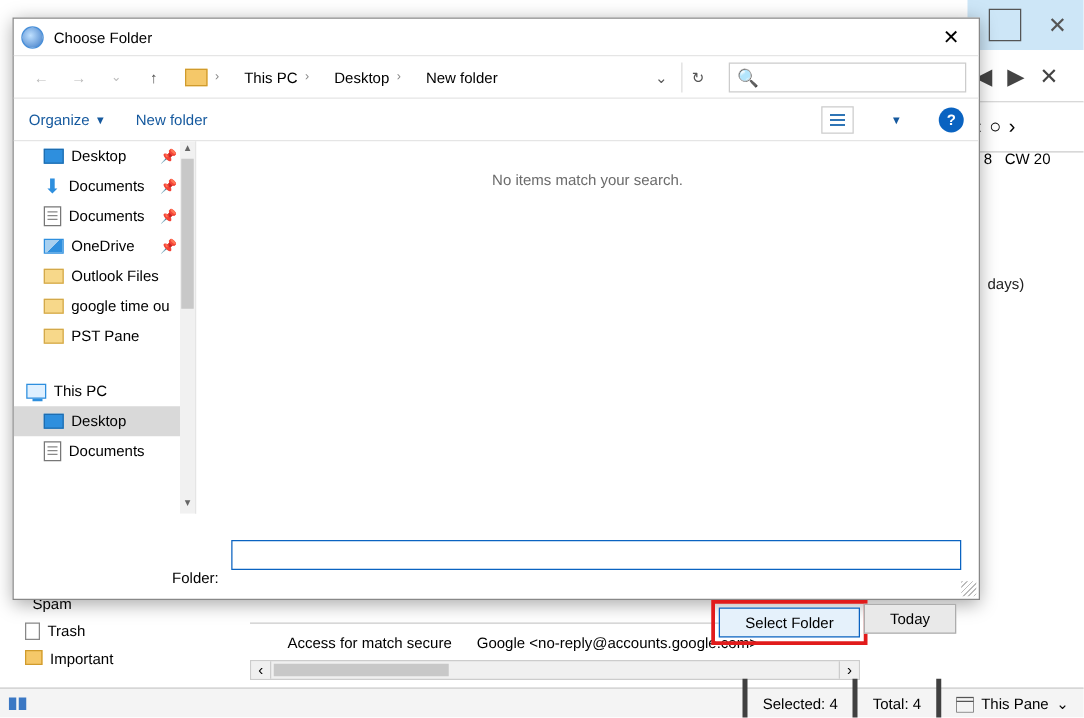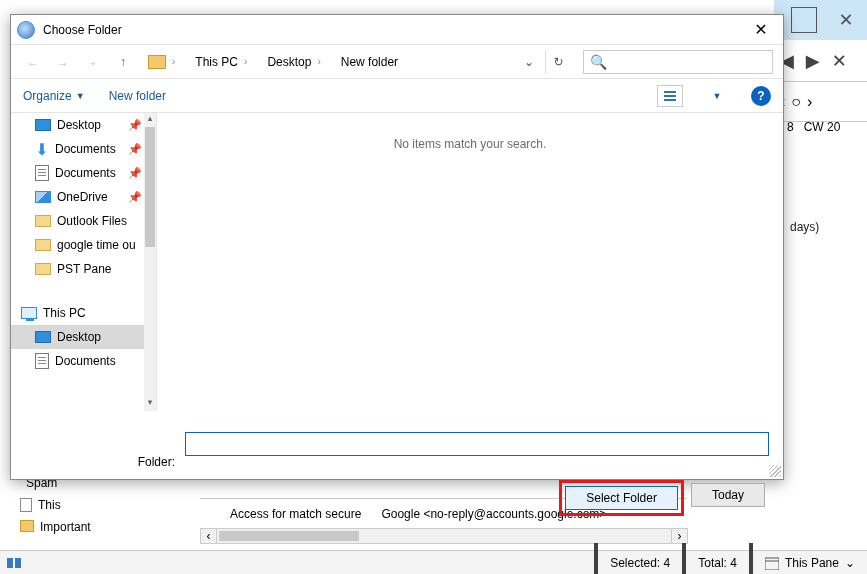--- a/index.html
+++ b/index.html
@@ -76,21 +76,21 @@
   .ic-onedrive{width:16px;height:10px;background:#0a63c1;border-radius:6px 6px 3px 3px;}
   .ic-pc{width:16px;height:12px;border:1px solid #2e8fde;background:#dff0ff;position:relative;}
   .ic-pc::after{content:"";position:absolute;bottom:-3px;left:4px;width:8px;height:2px;background:#2e8fde;}
 
   .content { flex:1; display:flex; align-items:flex-start; justify-content:center; padding-top:24px; color:#6b6b6b;}
 
   .footer { padding:8px 14px; }
   .folderline { display:flex; align-items:center; gap:10px; margin-bottom:14px;}
   .folderline label{ width:150px; text-align:right;margin-top:36px;}
   .folderline input{ flex:1; height:24px; border:1px solid #0a63c1; outline:none; padding:0 4px;}
-  .btns { display:flex; justify-content:flex-end; gap:10px; padding-right:4px;}
+  .btns { display:flex; justify-content:flex-end; padding-right:4px;}
   .btn { height:24px; padding:0 20px; border:1px solid #adadad; background:#e9e9e9; display:flex;align-items:center;}
   .btn.primary{ border:1px solid #0a63c1; background:#e5f1fb;}
   .highlight{ outline:3px solid #e11b1b; padding:3px;}
   .resize{position:absolute; right:2px; bottom:2px; width:12px;height:12px; background:repeating-linear-gradient(135deg,#bbb 0 1px, transparent 1px 3px);}
 </style>
 </head>
 <body>
 
 <div class="bg-titlebar">
   <div class="sq"></div>
@@ -112,21 +112,21 @@
 </div>
 <div class="bg-right-text">days)</div>
 
 <div class="bg-left-tree">
   <div class="row">
       <div class="fire"></div>
       <span>Spam</span>
     </div>
   <div class="row">
       <div class="trash-ic"></div>
-      <span>This</span>
+      <span>Trash</span>
     </div>
   <div class="row">
       <div class="folder-ic"></div>
       <span>Important</span>
     </div>
 </div>
 
 <div class="bg-mail-row">
   <span>Access for match secure</span>
   <span>Google &lt;no-reply@accounts.google.com&gt;</span>

